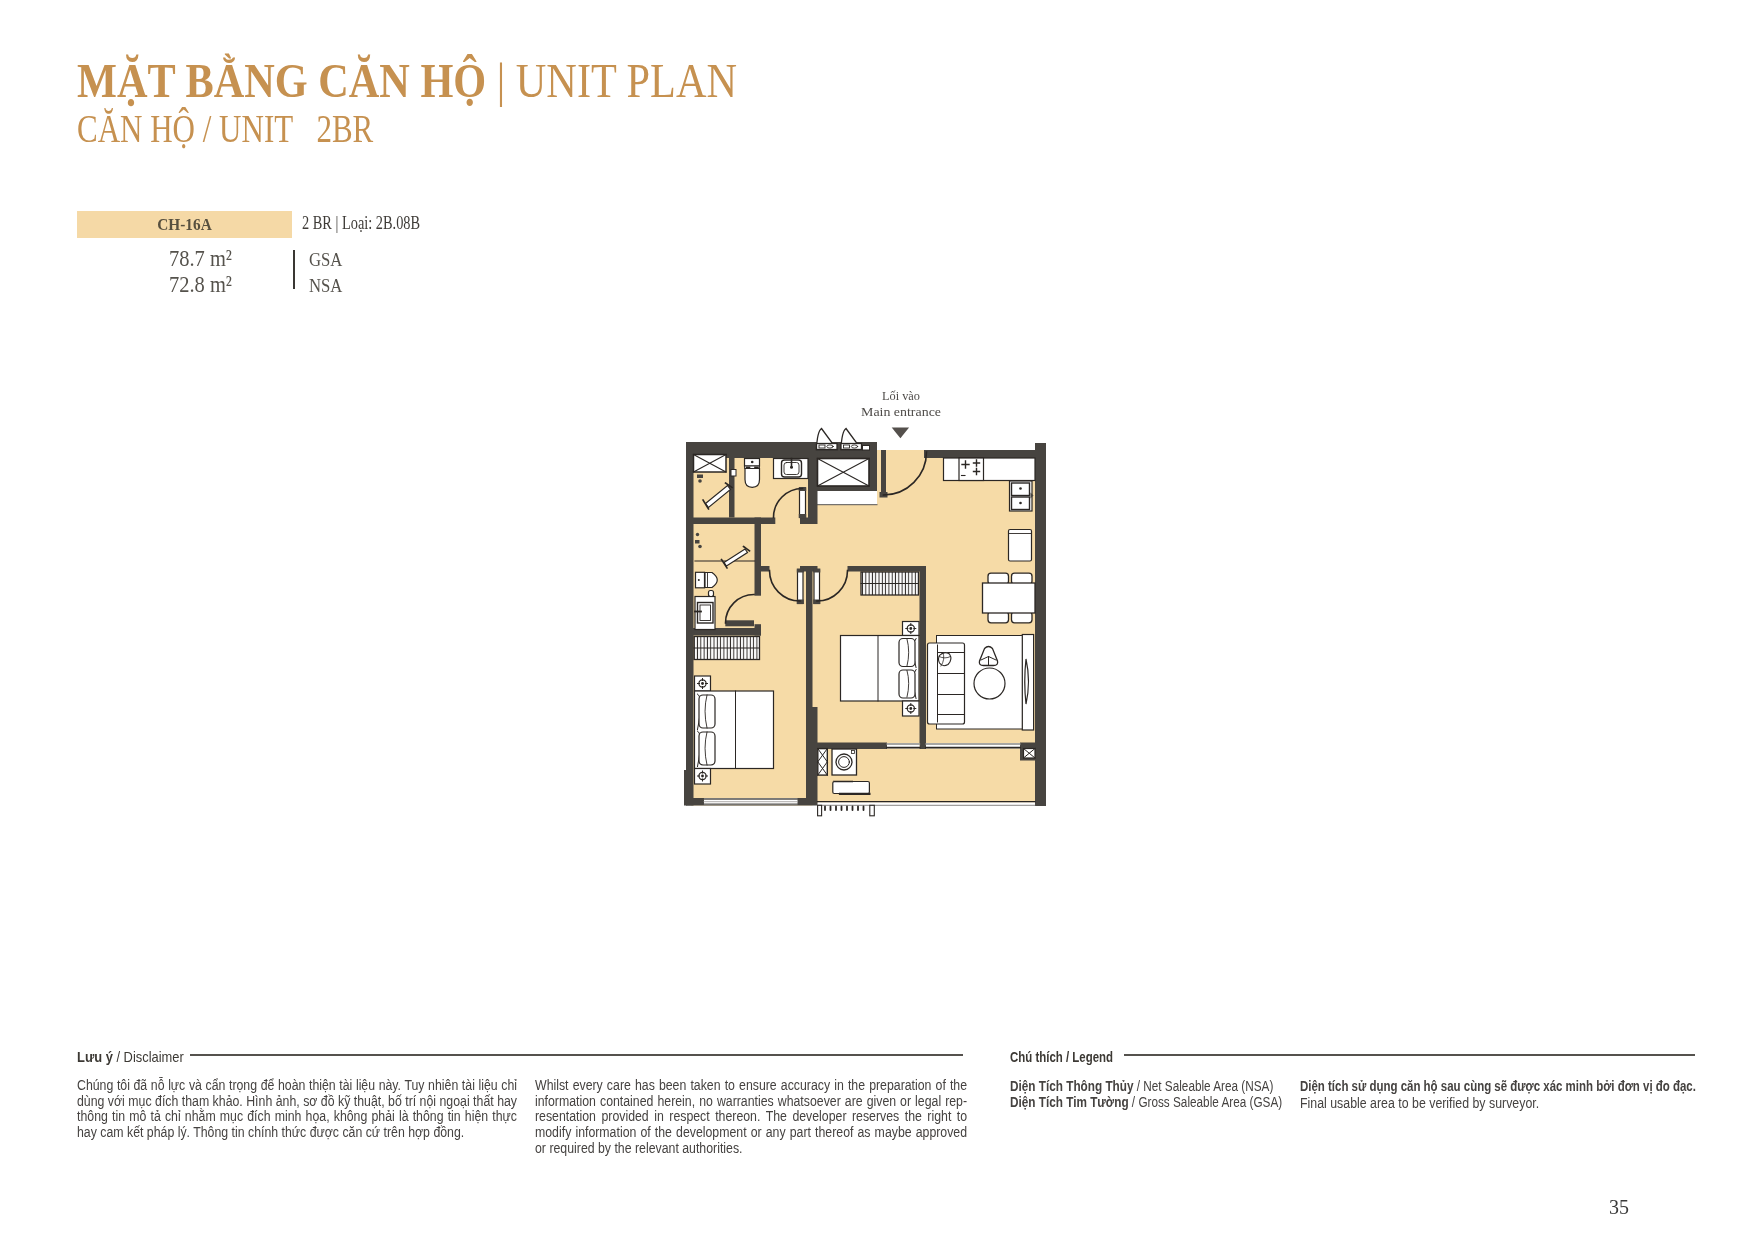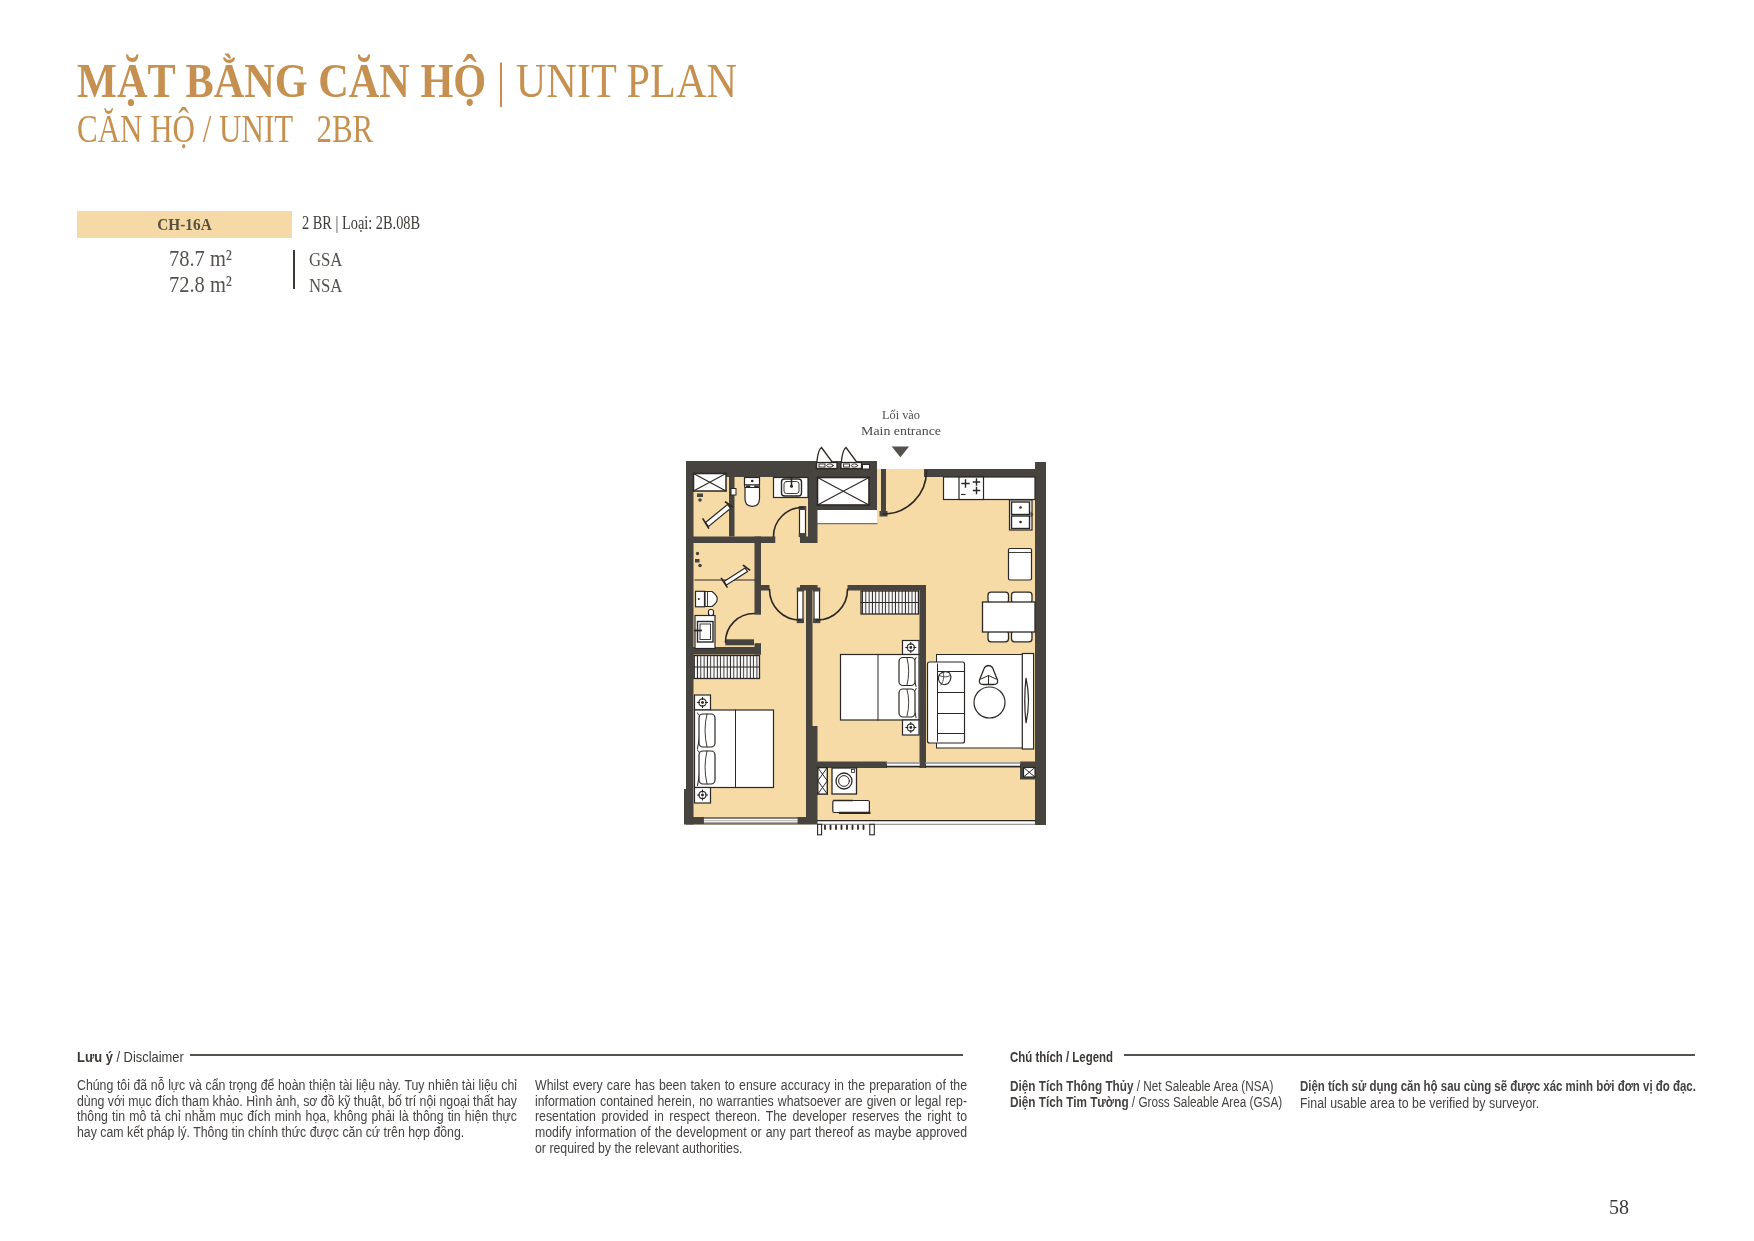--- a/index.html
+++ b/index.html
@@ -22,21 +22,21 @@
 <div class="abs serif" style="left:77px;top:211px;width:215px;height:27px;font-size:17px;font-weight:bold;color:#57503F;text-align:center;line-height:27px;transform:scaleX(0.9);transform-origin:center;">CH-16A</div>
 
 <div class="abs serif" style="left:302px;top:213px;font-size:18px;color:#3E3B37;white-space:nowrap;transform:scaleX(0.797);transform-origin:left top;">2 BR | Loại: 2B.08B</div>
 
 <div class="abs serif" style="left:77px;top:246px;width:155px;font-size:23px;color:#55524C;text-align:right;line-height:26px;transform:scaleX(0.89);transform-origin:right top;">78.7 m²<br>72.8 m²</div>
 
 <div class="abs" style="left:293px;top:250px;width:1.5px;height:39px;background:#3A3733;"></div>
 
 <div class="abs serif" style="left:309px;top:247px;font-size:19px;color:#55524C;line-height:26px;transform:scaleX(0.88);transform-origin:left top;">GSA<br>NSA</div>
 
-<div class="abs" style="left:680px;top:404px;width:375px;height:435px;">
+<div class="abs" style="left:680px;top:385px;width:375px;height:435px;">
 <svg width="375" height="435" viewBox="680 385 375 435">
 <defs>
 <pattern id="hatch" width="3.3" height="8" patternUnits="userSpaceOnUse">
 <rect width="3.3" height="8" fill="#ffffff"></rect>
 <line x1="1.2" y1="0" x2="1.2" y2="8" stroke="#2B2724" stroke-width="1"></line>
 </pattern>
 </defs>
 <g stroke-linecap="square">
 
 <rect x="877" y="450" width="169" height="121.5" fill="#F6DBA7"></rect>
@@ -429,13 +429,13 @@
 <div class="abs" style="left:1010px;top:1048px;font-size:15px;font-weight:bold;color:#3C3934;white-space:nowrap;transform:scaleX(0.763);transform-origin:left top;">Chú thích / Legend</div>
 
 <div class="abs" style="left:1124px;top:1054px;width:571px;height:1.5px;background:#55524E;"></div>
 
 <div class="abs" style="left:1010px;top:1079px;font-size:14px;line-height:15.5px;color:#454240;white-space:nowrap;transform:scaleX(0.84);transform-origin:left top;"><b>Diện Tích Thông Thủy</b> / Net Saleable Area (NSA)<br><b>Diện Tích Tim Tường</b> / Gross Saleable Area (GSA)</div>
 
 <div class="abs" style="left:1300px;top:1079px;font-size:14px;line-height:15.5px;color:#454240;white-space:nowrap;transform:scaleX(0.819);transform-origin:left top;"><b>Diện tích sử dụng căn hộ sau cùng sẽ được xác minh bởi đơn vị đo đạc.</b></div>
 
 <div class="abs" style="left:1300px;top:1094.5px;font-size:14px;color:#454240;white-space:nowrap;transform:scaleX(0.883);transform-origin:left top;">Final usable area to be verified by surveyor.</div>
 
-<div class="abs serif" style="left:1609px;top:1196px;font-size:20px;color:#3A3A3A;">58</div>
+<div class="abs serif" style="left:1609px;top:1196px;font-size:20px;color:#3A3A3A;">35</div>
 
 </body></html>

